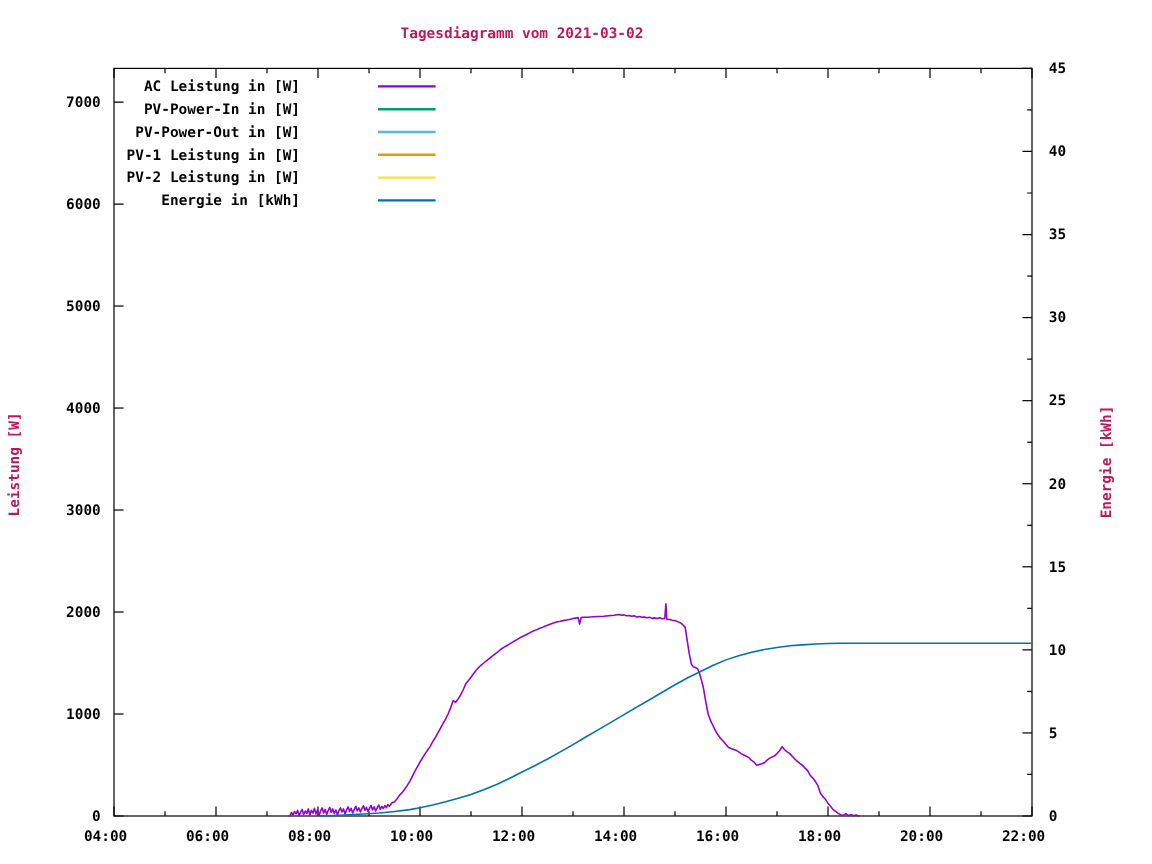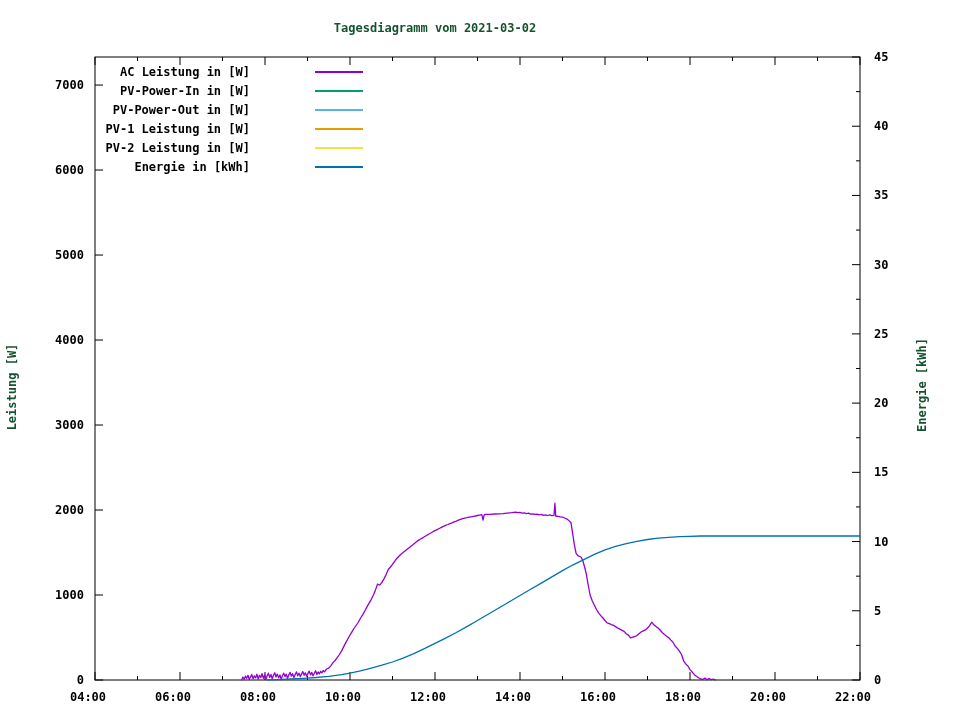--- a/index.html
+++ b/index.html
@@ -1,17 +1,17 @@
 <!DOCTYPE html>
 <html><head>
 <meta charset="utf-8">
 <style>
   html,body{margin:0;padding:0;background:#fff;}
   #screen{position:relative;width:960px;height:720px;background:#ffffff;overflow:hidden;
-          font-family:"DejaVu Sans Mono",monospace;color:#14532d;border-radius:22px;}
+          font-family:"DejaVu Sans Mono",monospace;color:#be185d;border-radius:22px;}
   #plot{position:absolute;left:0;top:0;}
   .txt{position:absolute;font-size:12px;font-weight:bold;white-space:nowrap;}
   #chart-title{left:0;top:21px;width:870px;text-align:center;}
   #ylabel{left:12px;top:387px;transform:translate(-50%,-50%) rotate(-90deg);}
   #y2label{left:922px;top:385px;transform:translate(-50%,-50%) rotate(-90deg);}
 </style>
 </head>
 <body>
 
 <div id="screen">

